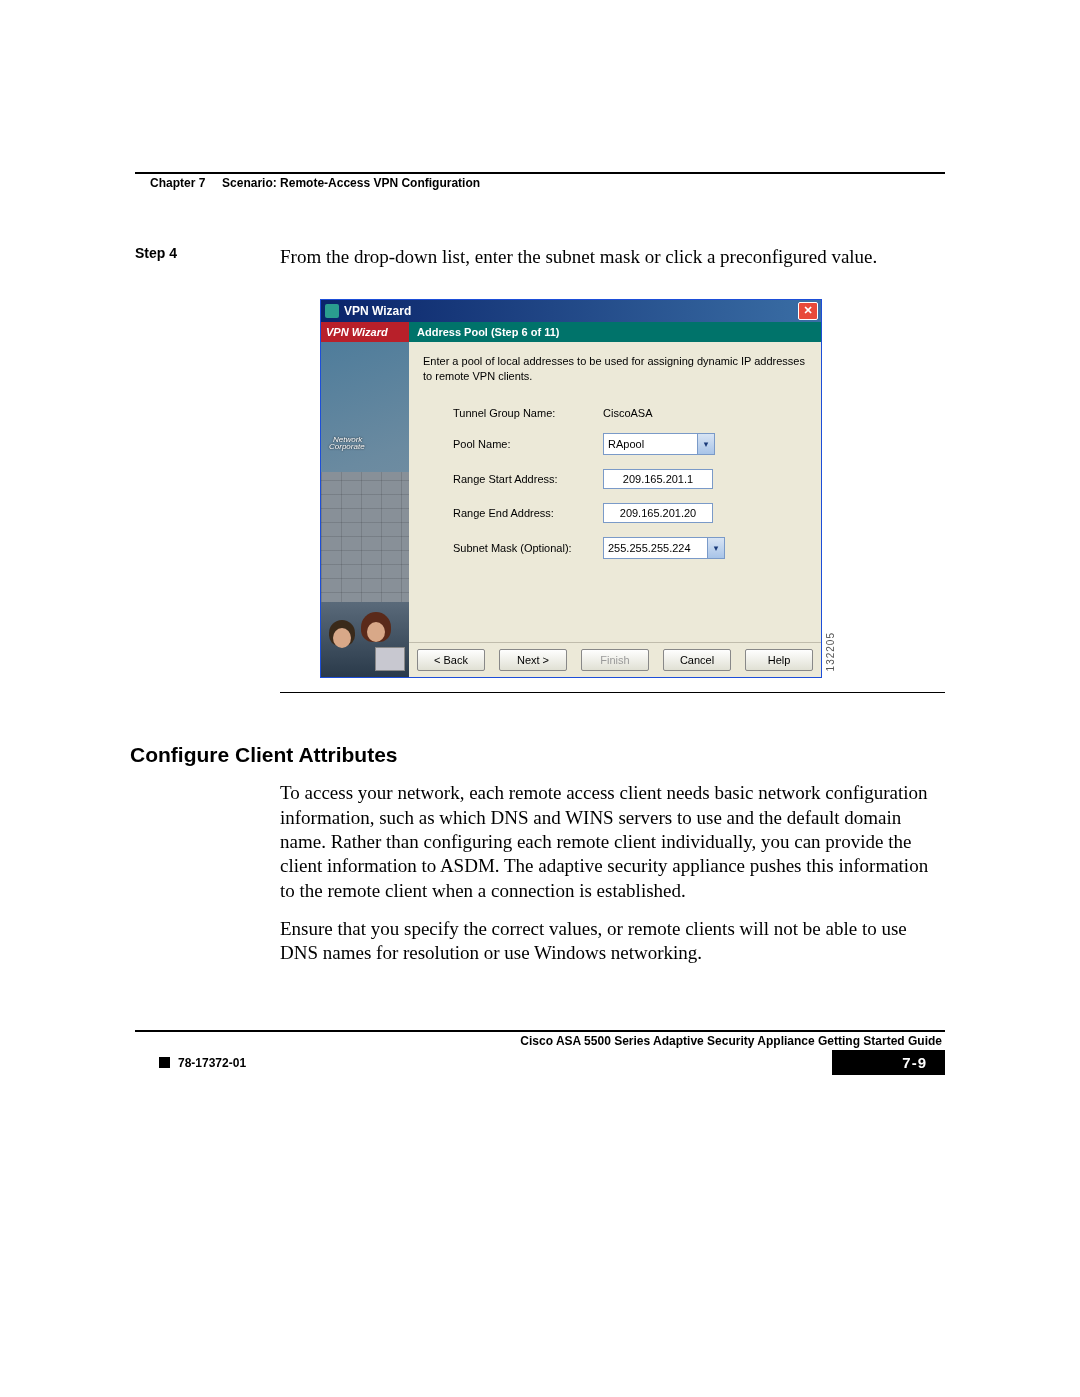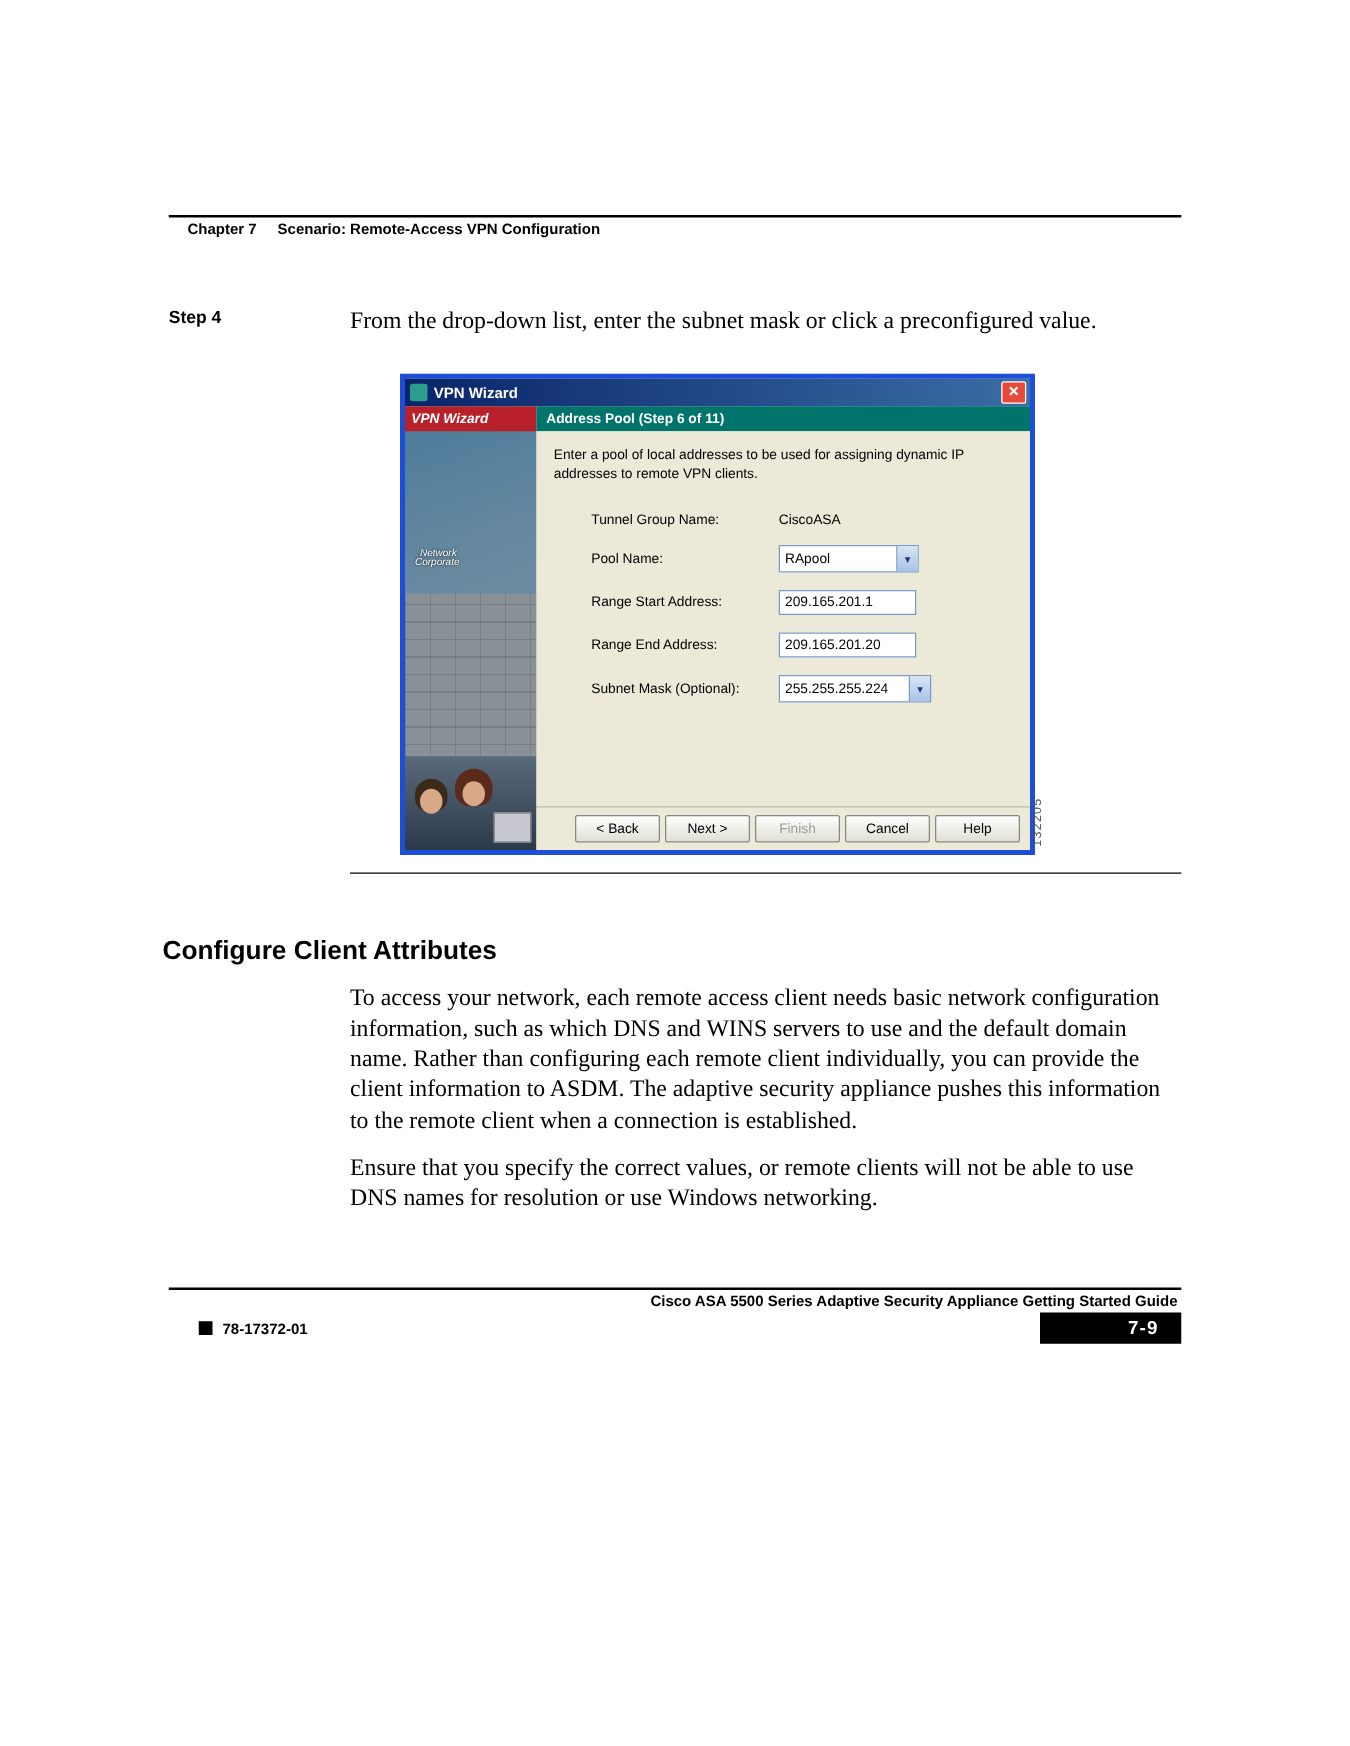--- a/index.html
+++ b/index.html
@@ -74,21 +74,21 @@
     bottom: 6px;
     font-family: Arial, Helvetica, sans-serif;
     font-size: 10px;
     color: #555;
     writing-mode: vertical-rl;
     transform: rotate(180deg);
     letter-spacing: 1px;
   }
   .wiz {
     width: 500px;
-    border: 4px solid #1d4ed8;
+    border: 1px solid #1d4ed8;
     background: #ece9d8;
     font-family: Tahoma, Arial, sans-serif;
     font-size: 11px;
   }
   .wiz-titlebar {
     background: linear-gradient(to right, #0a246a, #3a6ea5);
     color: #fff;
     height: 22px;
     display: flex;
     align-items: center;
@@ -206,20 +206,21 @@
   .form-row .fval { }
   .txtfield {
     border: 1px solid #7a9ac8;
     background: #fff;
     height: 18px;
     padding: 0 4px;
     font-size: 11px;
     font-family: Tahoma, Arial, sans-serif;
     display: inline-flex;
     align-items: center;
+    justify-content: center;
   }
   .combo {
     display: inline-flex;
     align-items: stretch;
     height: 20px;
     border: 1px solid #7a9ac8;
     background: #fff;
   }
   .combo .cval {
     padding: 0 4px;
@@ -232,21 +233,21 @@
     border-left: 1px solid #7a9ac8;
     display: flex; align-items: center; justify-content: center;
     color: #1a3a7a;
     font-size: 9px;
   }
   .wiz-btnrow {
     border-top: 1px solid #c0bcac;
     padding: 6px 8px;
     display: flex;
     justify-content: flex-end;
-    gap: 4px;
+    gap: 14px;
     background: #ece9d8;
     align-items: center;
   }
   .wbtn {
     min-width: 50px;
     height: 20px;
     border: 1px solid #888;
     background: linear-gradient(to bottom, #fefefe, #e0e0d4);
     font-size: 11px;
     font-family: Tahoma, Arial, sans-serif;

